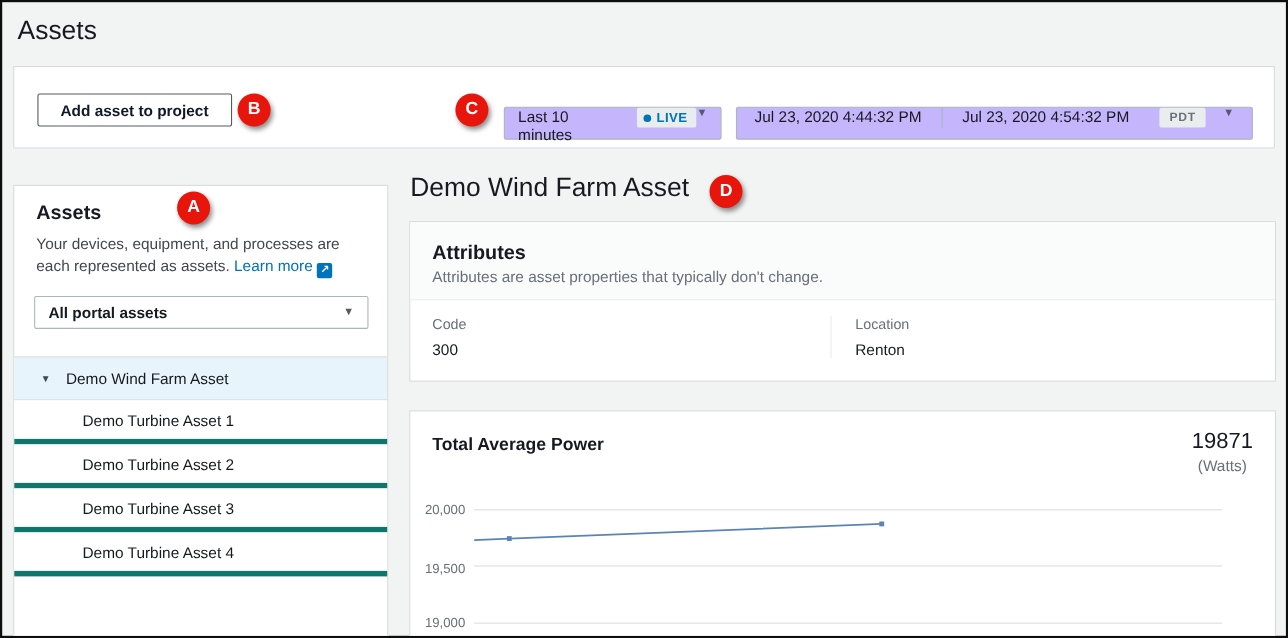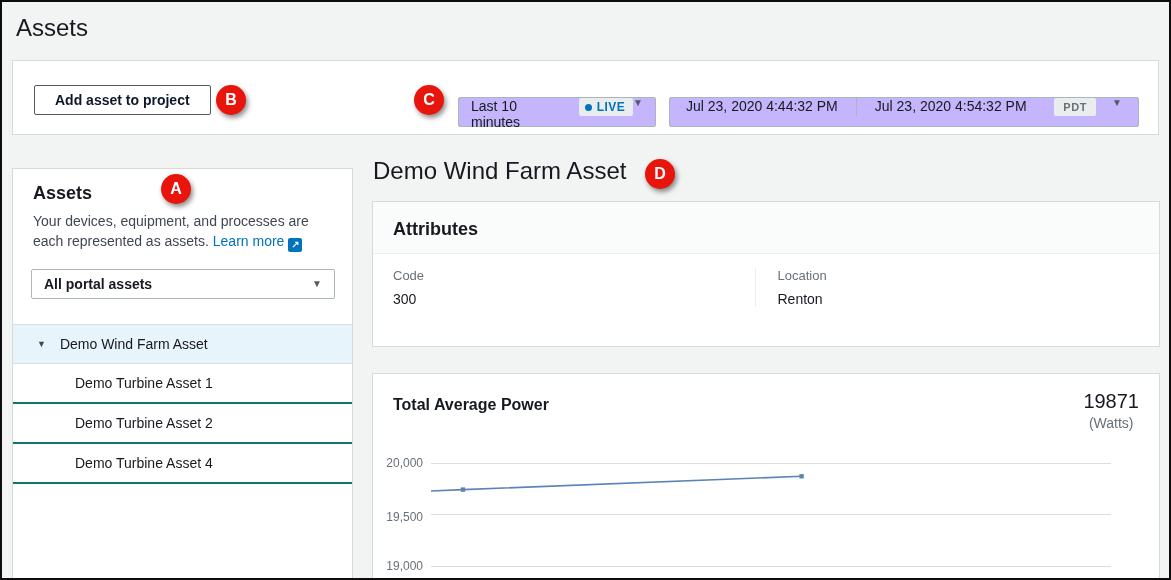--- a/index.html
+++ b/index.html
@@ -64,21 +64,21 @@
   }
   .portal-select{
     position:absolute; left:18px; top:100px; width:304px; height:30px;
     background:#fff; border:1px solid #aab7b8; border-radius:2px;
     display:flex; align-items:center; padding:0 12px; font-size:14px; cursor:pointer;font-weight:bold;
   }
   .portal-select .caret{ margin-left:auto; }
   .asset-tree{ position:absolute; left:0; top:155px; width:100%; }
   .tree-row{
     height:40px; display:flex; align-items:center; font-size:14px; color:#16191f;
-    border-bottom:2px solid #0f766e; cursor:pointer; background:#fff;
+    border-bottom:5px solid #0f766e; cursor:pointer; background:#fff;
   }
   .tree-row.root{ background:#e8f4fb; border-top:1px solid #d9dfe2; border-bottom:1px solid #d9dfe2; padding-left:24px; }
   .tree-row.child{ padding-left:62px; }
   .tree-caret{ font-size:9px; color:#414750; margin-right:14px; }
 
   
   .main-title{ position:absolute; left:371px; top:155px; font-size:24px; font-weight:400; color:#16191f; }
 
   .attr-panel{ left:370px; top:199px; width:788px; height:146px; }
   .attr-header{ padding:17px 20px 13px 20px; background:#fafbfb; border-bottom:1px solid #eaeded; }
@@ -147,31 +147,35 @@
         <span class="tree-caret">▼</span>
         <span>Demo Wind Farm Asset</span>
       </div>
       <div class="tree-row child">
         <span>Demo Turbine Asset 1</span>
       </div>
       <div class="tree-row child">
         <span>Demo Turbine Asset 2</span>
       </div>
       <div class="tree-row child">
+        <span>Demo Turbine Asset 3</span>
+      </div>
+      <div class="tree-row child">
         <span>Demo Turbine Asset 4</span>
       </div>
     </div>
   </div>
 
   <h1 class="main-title">Demo Wind Farm Asset</h1>
   <div class="ann-badge" style="left:643px; top:157px;">D</div>
 
   <div class="panel attr-panel">
     <div class="attr-header">
       <h3>Attributes</h3>
+      <div class="attr-sub">Attributes are asset properties that typically don't change.</div>
     </div>
     <div class="attr-body">
       <div class="attr-col">
         <div class="attr-label">Code</div>
         <div class="attr-value">300</div>
       </div>
       <div class="attr-col">
         <div class="attr-label">Location</div>
         <div class="attr-value">Renton</div>
       </div>

